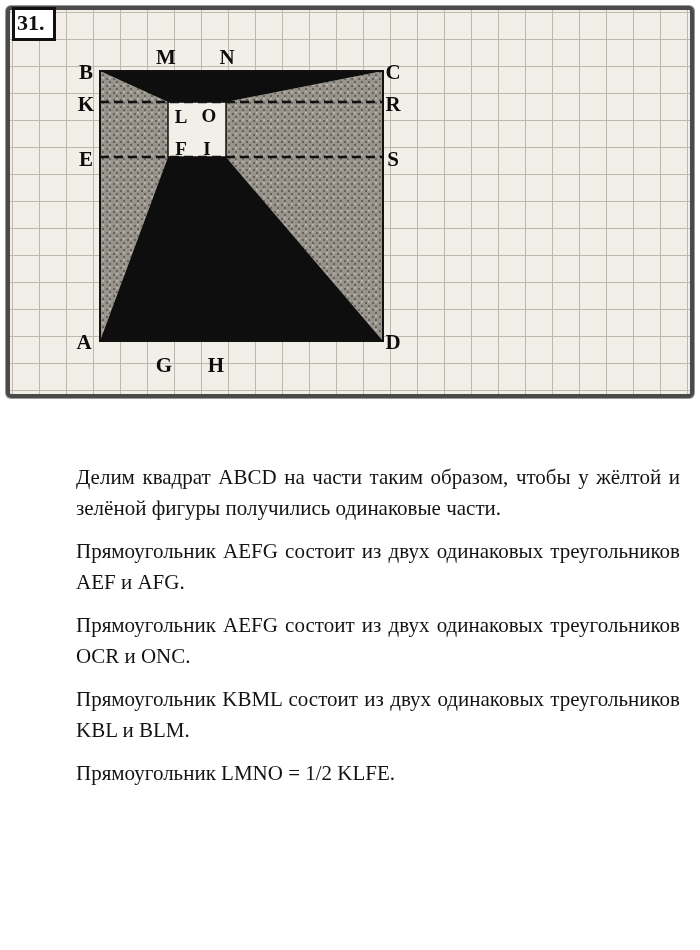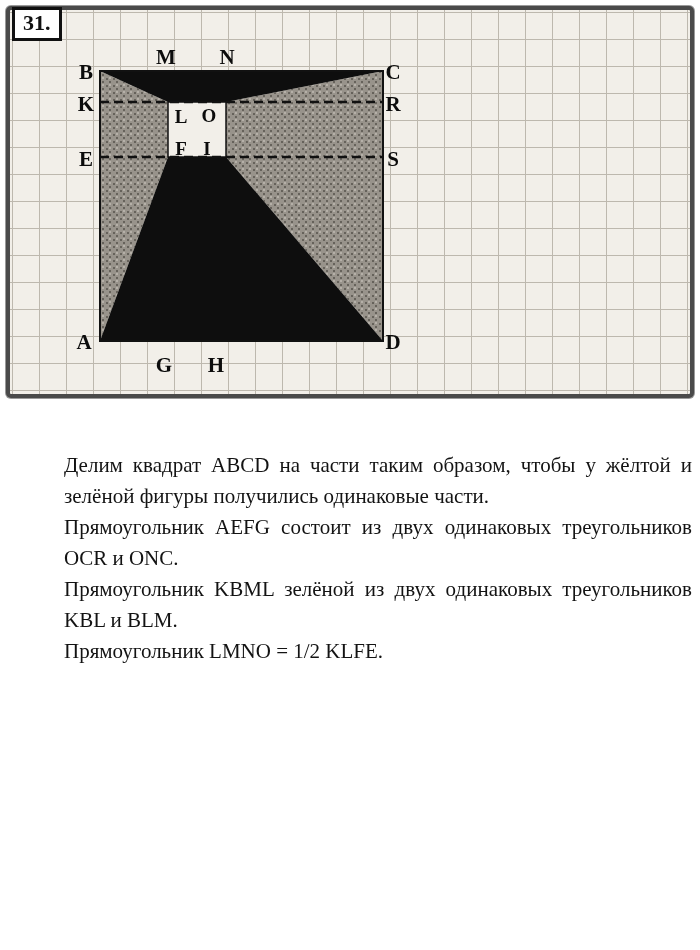--- a/index.html
+++ b/index.html
@@ -20,41 +20,41 @@
     background-image:
       linear-gradient(to right, #bdb8ae 1px, transparent 1px),
       linear-gradient(to bottom, #bdb8ae 1px, transparent 1px);
     background-size:27px 27px;
     background-position:2px 2px;
   }
   .figure-svg{position:absolute;left:0;top:0;width:700px;height:410px;}
   .problem-number{
     position:absolute;left:12px;top:7px;
     background:#ffffff;border:3px solid #101010;
-    padding:0px 8px 2px 8px;
+    padding:0px 8px 2px 2px;
     font-weight:bold;font-size:22px;color:#101010;
     line-height:26px;
   }
   .fig-label{
     font-family:"Liberation Serif", serif;
     font-weight:bold;font-size:21px;fill:#0c0c0c;
     text-anchor:middle;
   }
   .fig-label-small{
     font-family:"Liberation Serif", serif;
     font-weight:bold;font-size:19px;fill:#0c0c0c;
     text-anchor:middle;
   }
   .solution{
     position:absolute;left:64px;top:450px;width:628px;
     font-size:21px;line-height:31px;color:#131313;
     text-align:justify;
     hyphens:auto;
   }
-  .solution p{margin:0;padding:0;}
+  .solution p{margin:12px;padding:0;}
 </style>
 </head>
 <body>
 
 <div class="figure-panel">
   <div class="grid-paper"></div>
 
   <svg class="figure-svg" viewBox="0 0 700 410" xmlns="http://www.w3.org/2000/svg">
     <defs>
       <pattern id="stipple" width="7" height="7" patternUnits="userSpaceOnUse">
@@ -94,16 +94,17 @@
     <text class="fig-label-small" x="209" y="122">O</text>
     <text class="fig-label-small" x="181" y="155">F</text>
     <text class="fig-label-small" x="207" y="155">I</text>
   </svg>
 
   <div class="problem-number">31.</div>
 </div>
 
 <div class="solution">
   <p>Делим квадрат ABCD на части таким образом, чтобы у жёлтой и зелёной фигуры получились одинаковые части.</p>
+  <p>Прямоугольник AEFG состоит из двух одинаковых треугольников AEF и AFG.</p>
   <p>Прямоугольник AEFG состоит из двух одинаковых треугольников OCR и ONC.</p>
-  <p>Прямоугольник KBML зелёной из двух одинаковых треугольников KBL и BLM.</p>
+  <p>Прямоугольник KBML состоит из двух одинаковых треугольников KBL и BLM.</p>
   <p>Прямоугольник LMNO = 1/2 KLFE.</p>
 </div>
 
 </body></html>

